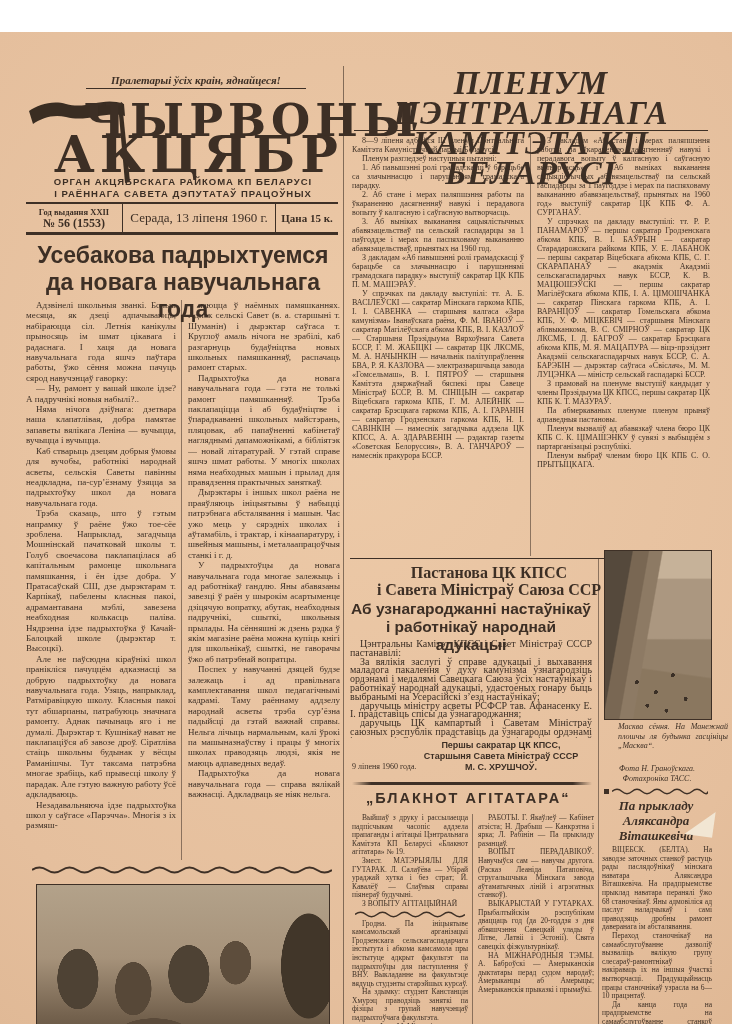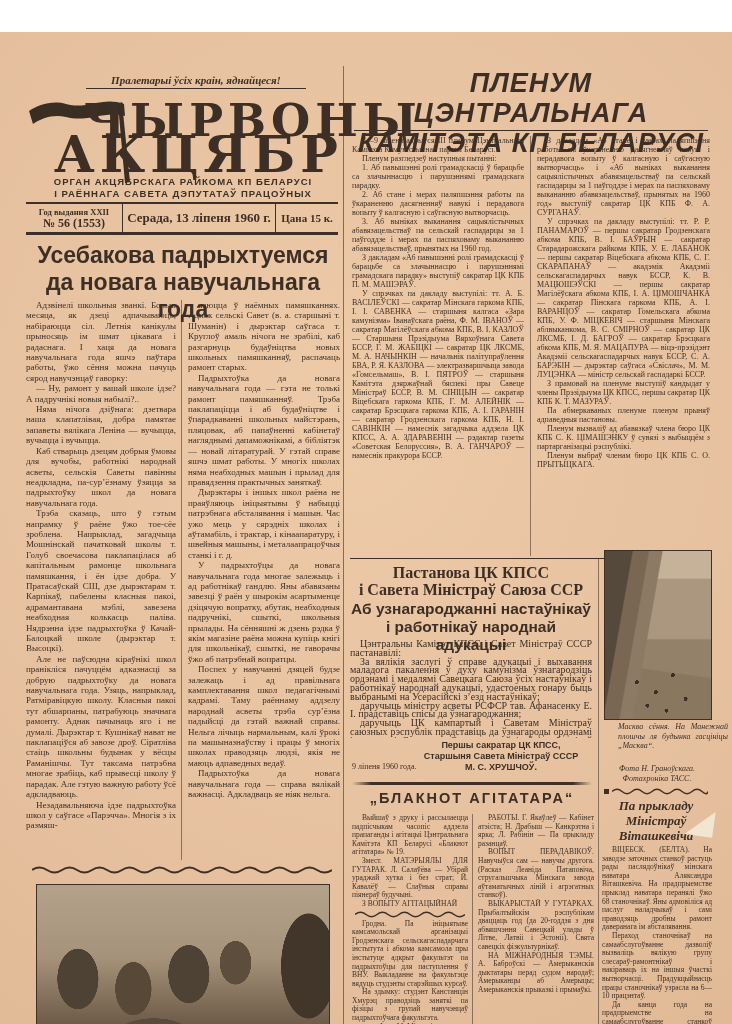--- a/index.html
+++ b/index.html
@@ -19,59 +19,59 @@
     font-weight:bold;font-size:50px;letter-spacing:5px;line-height:1;}
   .organ{top:126px;left:0;width:314px;text-align:center;font-family:"Liberation Sans",sans-serif;
     font-weight:bold;font-size:9.5px;line-height:12px;letter-spacing:1px;}
   .infobar{top:152px;left:0;width:312px;display:flex;border-top:2px solid #3e3026;
     border-bottom:3px solid #3e3026;height:28px;align-items:flex-end;}
   .infobar .cell{border-right:1px solid #3e3026;height:100%;display:flex;flex-direction:column;
     justify-content:center;text-align:center;}
   .infobar .cell:last-child{border-right:none;}
   .c-ed{width:96px;font-size:8.5px;font-weight:bold;line-height:10px;}
   .c-ed .num{font-size:12px;line-height:13px;}
-  .c-date{flex:1;font-weight:bold;font-size:13px;}
+  .c-date{flex:1;font-weight:normal;font-size:13px;}
   .c-price{width:62px;font-weight:bold;font-size:11px;}
   
   .lead-headline{top:192px;left:0;width:314px;text-align:center;font-family:"Liberation Sans",sans-serif;
     font-weight:bold;font-size:23px;line-height:27px;}
   .lead-col{top:250px;height:560px;font-size:9px;line-height:10.4px;}
   .lead-c1{left:0;width:150px;}
   .lead-c2{left:162px;width:152px;}
   .lead-sep{left:155px;top:250px;width:1px;height:560px;background:rgba(62,48,38,.55);}
   .wavy-left{top:816px;left:6px;width:300px;height:8px;}
   .photo-class{top:834px;left:10px;width:292px;height:162px;border:1px solid #3e3026;
     background:
       radial-gradient(ellipse 34px 50px at 14% 58%, #4e4234 0 60%, transparent 61%),
       radial-gradient(ellipse 30px 44px at 33% 64%, #574838 0 60%, transparent 61%),
       radial-gradient(ellipse 34px 48px at 52% 55%, #4e4234 0 60%, transparent 61%),
       radial-gradient(ellipse 26px 36px at 68% 48%, #5d4d3c 0 60%, transparent 61%),
       radial-gradient(ellipse 44px 84px at 93% 50%, #413629 0 62%, transparent 63%),
       radial-gradient(ellipse 60px 26px at 40% 92%, #5a4a3a 0 60%, transparent 61%),
       linear-gradient(180deg,#b3a28a 0%,#a6927a 45%,#75634f 80%,#5d4c3b 100%);}
   
   .vsep-main{left:343px;top:34px;width:1px;height:982px;background:rgba(62,48,38,.6);}
-  .plenum-headline{top:18px;left:0;width:362px;text-align:center;font-family:Liberation Sans, sans-serif;
-    font-style:italic;font-weight:bold;font-size:27px;line-height:30px;letter-spacing:1px;}
+  .plenum-headline{top:18px;left:0;width:362px;text-align:center;font-family:Liberation Serif, serif;
+    font-style:italic;font-weight:bold;font-size:33px;line-height:30px;letter-spacing:1px;}
   .plenum-rule{top:80px;left:4px;width:354px;height:1px;background:#3e3026;}
   .plen-col{top:86px;height:420px;font-size:8px;line-height:9px;}
   .plen-c1{left:2px;width:172px;}
   .plen-c2{left:187px;width:173px;}
   .plen-sep{left:180px;top:86px;width:1px;height:420px;background:rgba(62,48,38,.55);}
   .rule2{top:508px;left:0px;width:362px;height:1px;background:#3e3026;}
-  .decree-title{top:514px;left:0;width:242px;text-align:center;font-weight:bold;font-size:16px;line-height:17px;}
+  .decree-title{top:514px;left:18px;width:242px;text-align:center;font-weight:bold;font-size:16px;line-height:17px;}
   .decree-sub{top:550px;left:0;width:242px;text-align:center;font-family:"Liberation Sans",sans-serif;
     font-weight:bold;font-size:15.5px;line-height:18px;}
   .decree-body{top:590px;left:0;width:242px;height:98px;font-size:10px;line-height:8.8px;}
   .decree-sig{top:690px;left:60px;width:182px;text-align:center;font-family:"Liberation Sans",sans-serif;
     font-weight:bold;font-size:9px;line-height:11px;}
   .decree-date{top:712px;left:2px;width:90px;font-size:8px;}
   .thickline{top:732px;left:2px;width:240px;height:3px;
     background:linear-gradient(90deg, transparent 0, #3e3026 8%, #3e3026 92%, transparent 100%);}
-  .agit-title{top:740px;left:0;width:244px;text-align:center;font-family:"Liberation Sans",sans-serif;
+  .agit-title{top:740px;left:16px;width:244px;text-align:left;font-family:"Liberation Sans",sans-serif;
     font-weight:bold;font-size:14.5px;letter-spacing:2px;}
   .agit-col{top:764px;height:242px;font-size:7.5px;line-height:8.6px;}
   .agit-c1{left:2px;width:116px;}
   .agit-c2{left:128px;width:116px;}
   .agit-sep1{left:122px;top:764px;width:1px;height:242px;background:rgba(62,48,38,.55);}
   .agit-sep2{left:248px;top:508px;width:1px;height:498px;background:rgba(62,48,38,.55);}
   .wavy-s{width:110px;height:7px;display:block;margin:2px auto;}
   .credit-line{text-indent:0;text-align:center;}
   .photo-moscow{top:500px;left:254px;width:106px;height:168px;border:1px solid #3e3026;
     background:
@@ -245,21 +245,21 @@
     </div>
 
     <div class="abs vit-div">
       <span class="vit-sq"></span>
       <svg width="96" height="7" viewBox="0 0 96 7">
         <path d="M0 3.5 Q 5 -1 10 3.5 T 20 3.5 T 30 3.5 T 40 3.5 T 50 3.5 T 60 3.5 T 70 3.5 T 80 3.5 T 90 3.5 T 96 3.5" stroke="#3e3026" stroke-width="1.4" fill="none"></path>
       </svg>
     </div>
     <div class="abs vit-title">
       <div>Па прыкладу</div>
-      <div>Міністраў</div>
+      <div>Аляксандра</div>
       <div>Віташкевіча</div>
     </div>
     <div class="abs just vit-body">
         <p>ВІЦЕБСК. (БЕЛТА). На заводзе заточных станкоў растуць рады паслядоўнікаў мінскага наватара Аляксандра Віташкевіча. На прадпрыемстве прыклад наватара перанялі ўжо 68 станочнікаў. Яны адмовіліся ад паслуг наладчыкаў і самі праводзяць дробны рамонт даверанага ім абсталявання.</p>
         <p>Пераход станочнікаў на самаабслугоўванне дазволіў вызваліць вялікую групу слесараў-рамонтнікаў і накіраваць іх на іншыя ўчасткі вытворчасці. Прадукцыйнасць працы станочнікаў узрасла на 6—10 працэнтаў.</p>
         <p>Да канца года на прадпрыемстве на самаабслугоўванне станкоў пяройдзе яшчэ 50 рабочых.</p>
       </div>
 
     <div class="abs fold"></div>
   </div>

